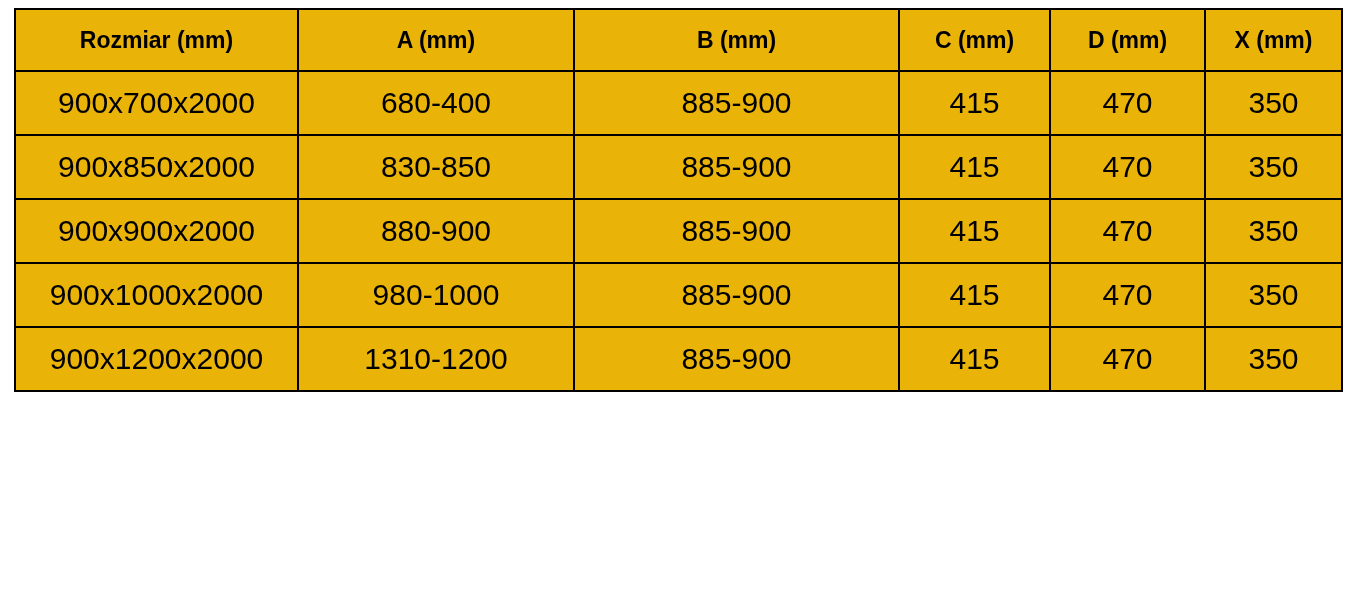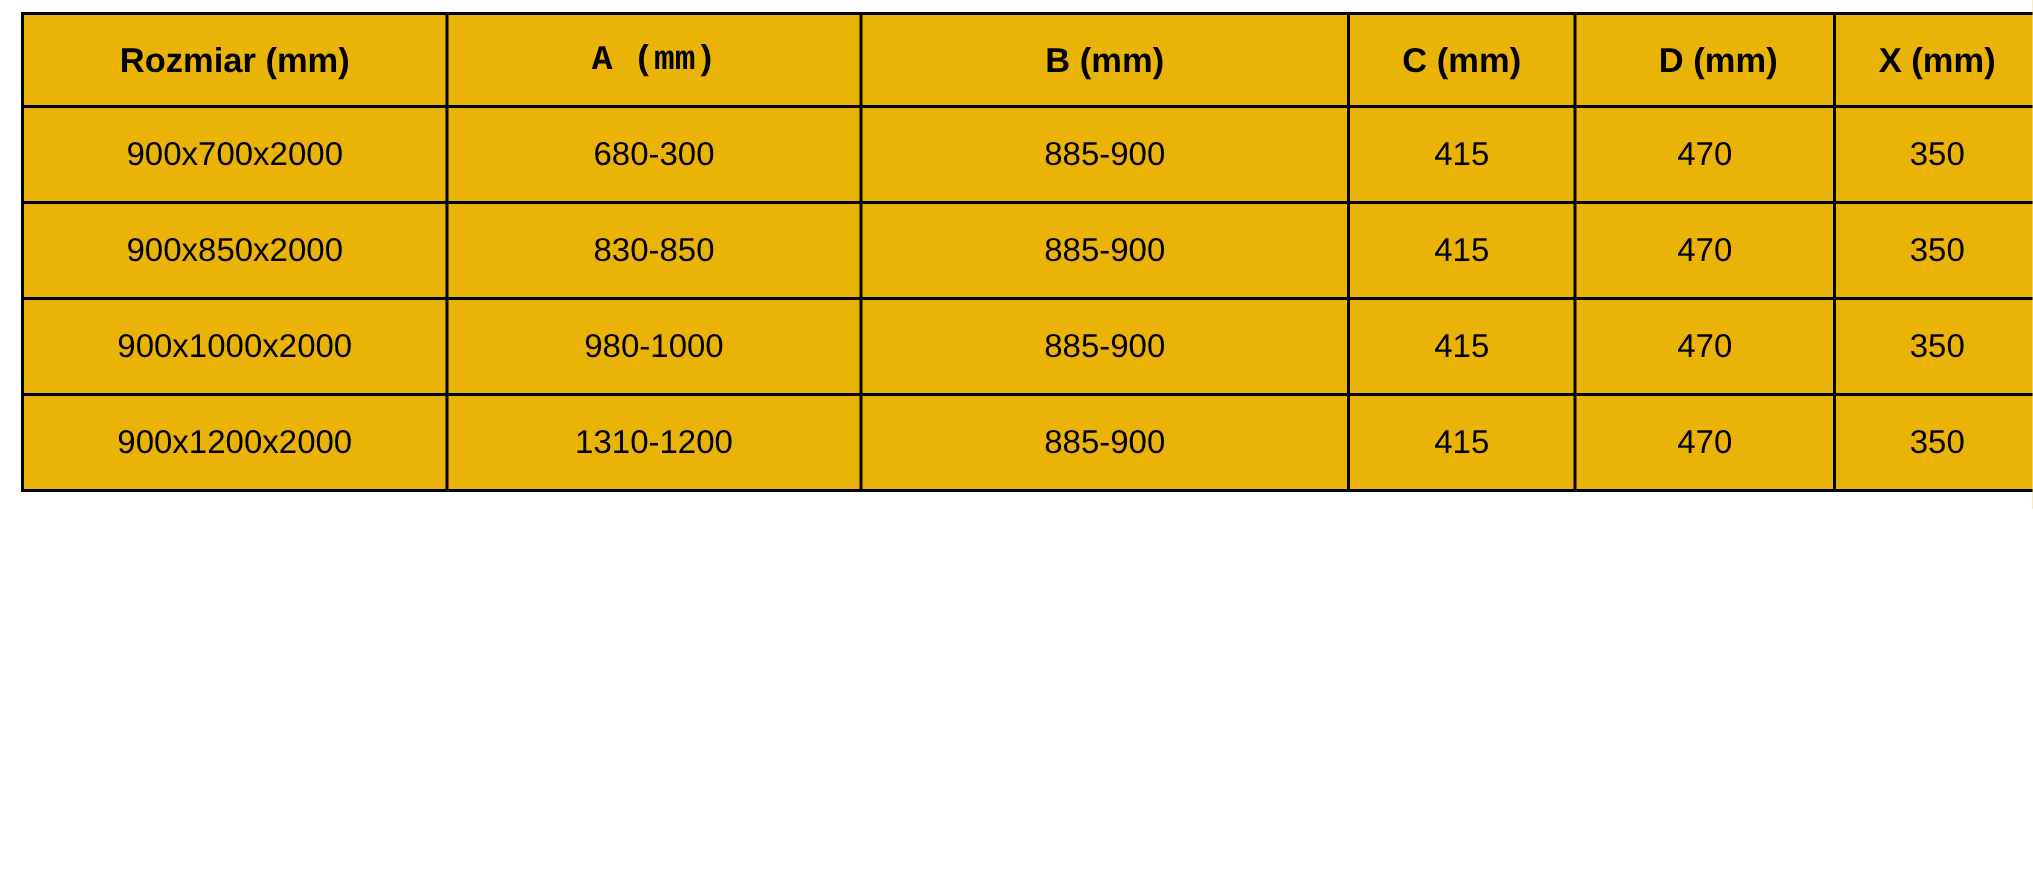--- a/index.html
+++ b/index.html
@@ -33,58 +33,66 @@
     padding: 0;
     overflow: hidden;
     white-space: nowrap;
   }
   table.spec-table th {
     font-size: 23px;
     font-weight: bold;
     height: 60px;
   }
   table.spec-table td {
-    font-size: 22px;
+    font-size: 30px;
     font-weight: normal;
     height: 62px;
   }
   table.spec-table th:nth-child(1) { width: 281px; }
-  table.spec-table th:nth-child(2) { width: 274px; font-family: Liberation Mono, monospace; }
+  table.spec-table th:nth-child(2) { width: 274px; }
   table.spec-table th:nth-child(3) { width: 323px; }
   table.spec-table th:nth-child(4) { width: 149px; }
-  table.spec-table th:nth-child(5) { width: 153px; padding-left: 18px; }
+  table.spec-table th:nth-child(5) { width: 153px; }
   table.spec-table th:nth-child(6) { width: 135px; }
 </style>
 </head>
 <body>
 
 <div class="table-wrap">
   <table class="spec-table">
     <thead>
       <tr>
           <th>Rozmiar (mm)</th>
           <th>A (mm)</th>
           <th>B (mm)</th>
           <th>C (mm)</th>
           <th>D (mm)</th>
           <th>X (mm)</th>
         </tr>
     </thead>
     <tbody>
         <tr>
           <td>900x700x2000</td>
-          <td>680-300</td>
+          <td>680-400</td>
           <td>885-900</td>
           <td>415</td>
           <td>470</td>
           <td>350</td>
         </tr>
         <tr>
           <td>900x850x2000</td>
           <td>830-850</td>
+          <td>885-900</td>
+          <td>415</td>
+          <td>470</td>
+          <td>350</td>
+        </tr>
+        <tr>
+          <td>900x900x2000</td>
+          <td>880-900</td>
           <td>885-900</td>
           <td>415</td>
           <td>470</td>
           <td>350</td>
         </tr>
         <tr>
           <td>900x1000x2000</td>
           <td>980-1000</td>
           <td>885-900</td>
           <td>415</td>

